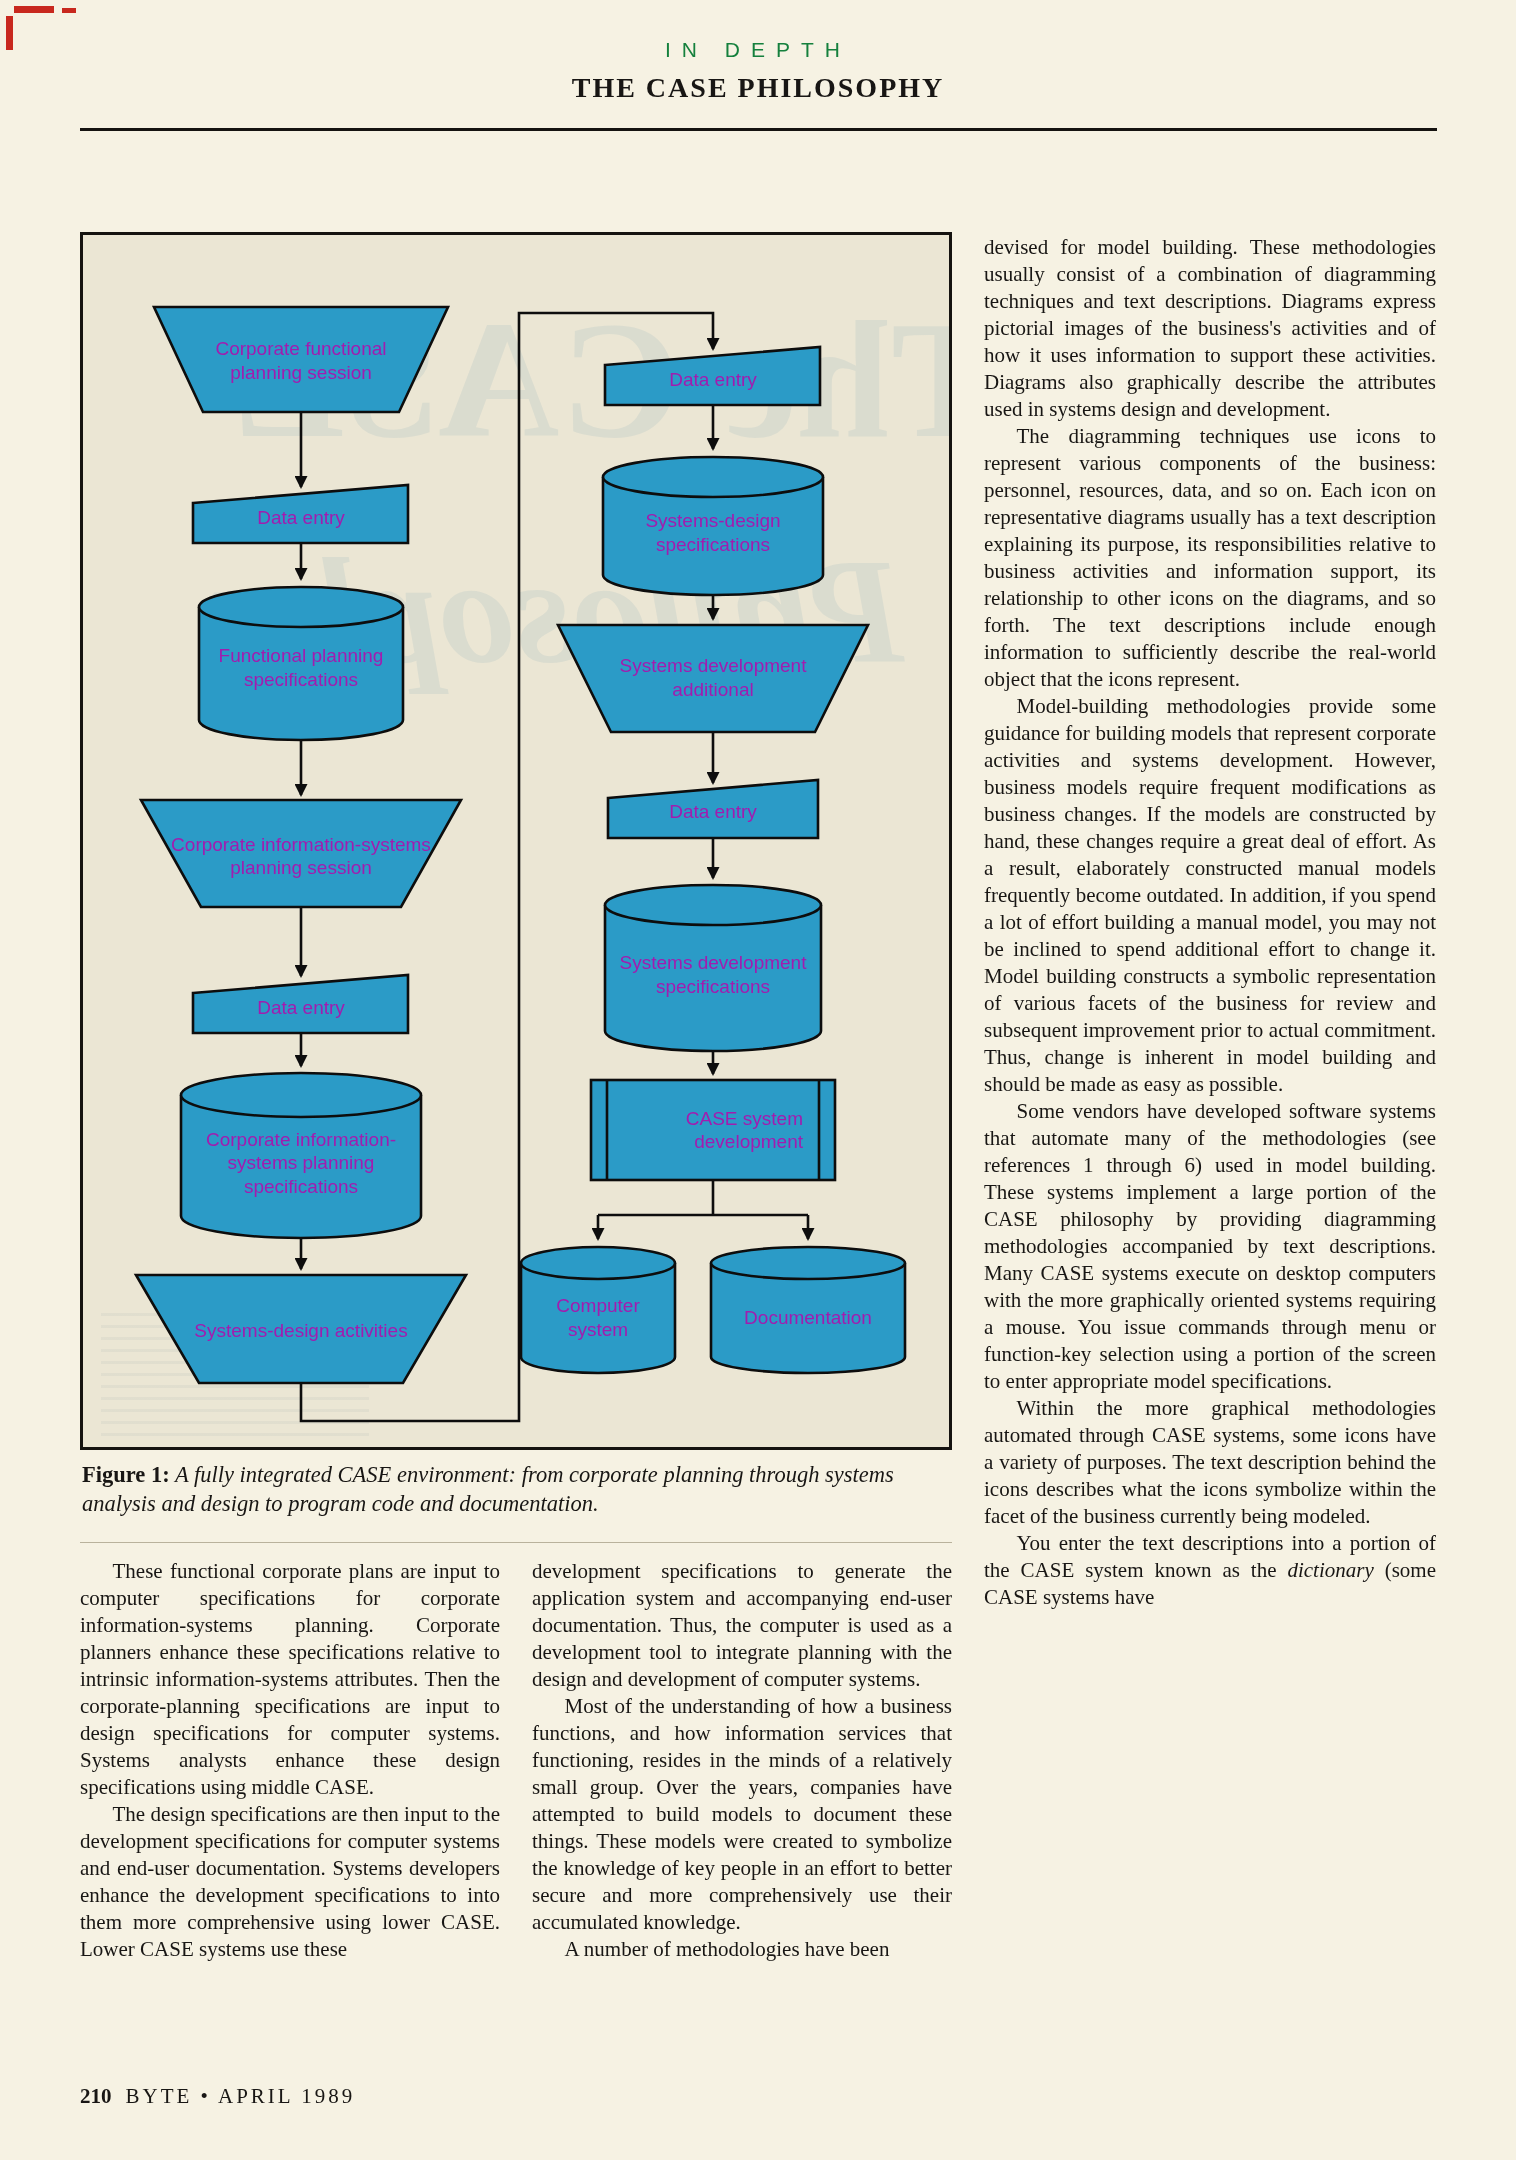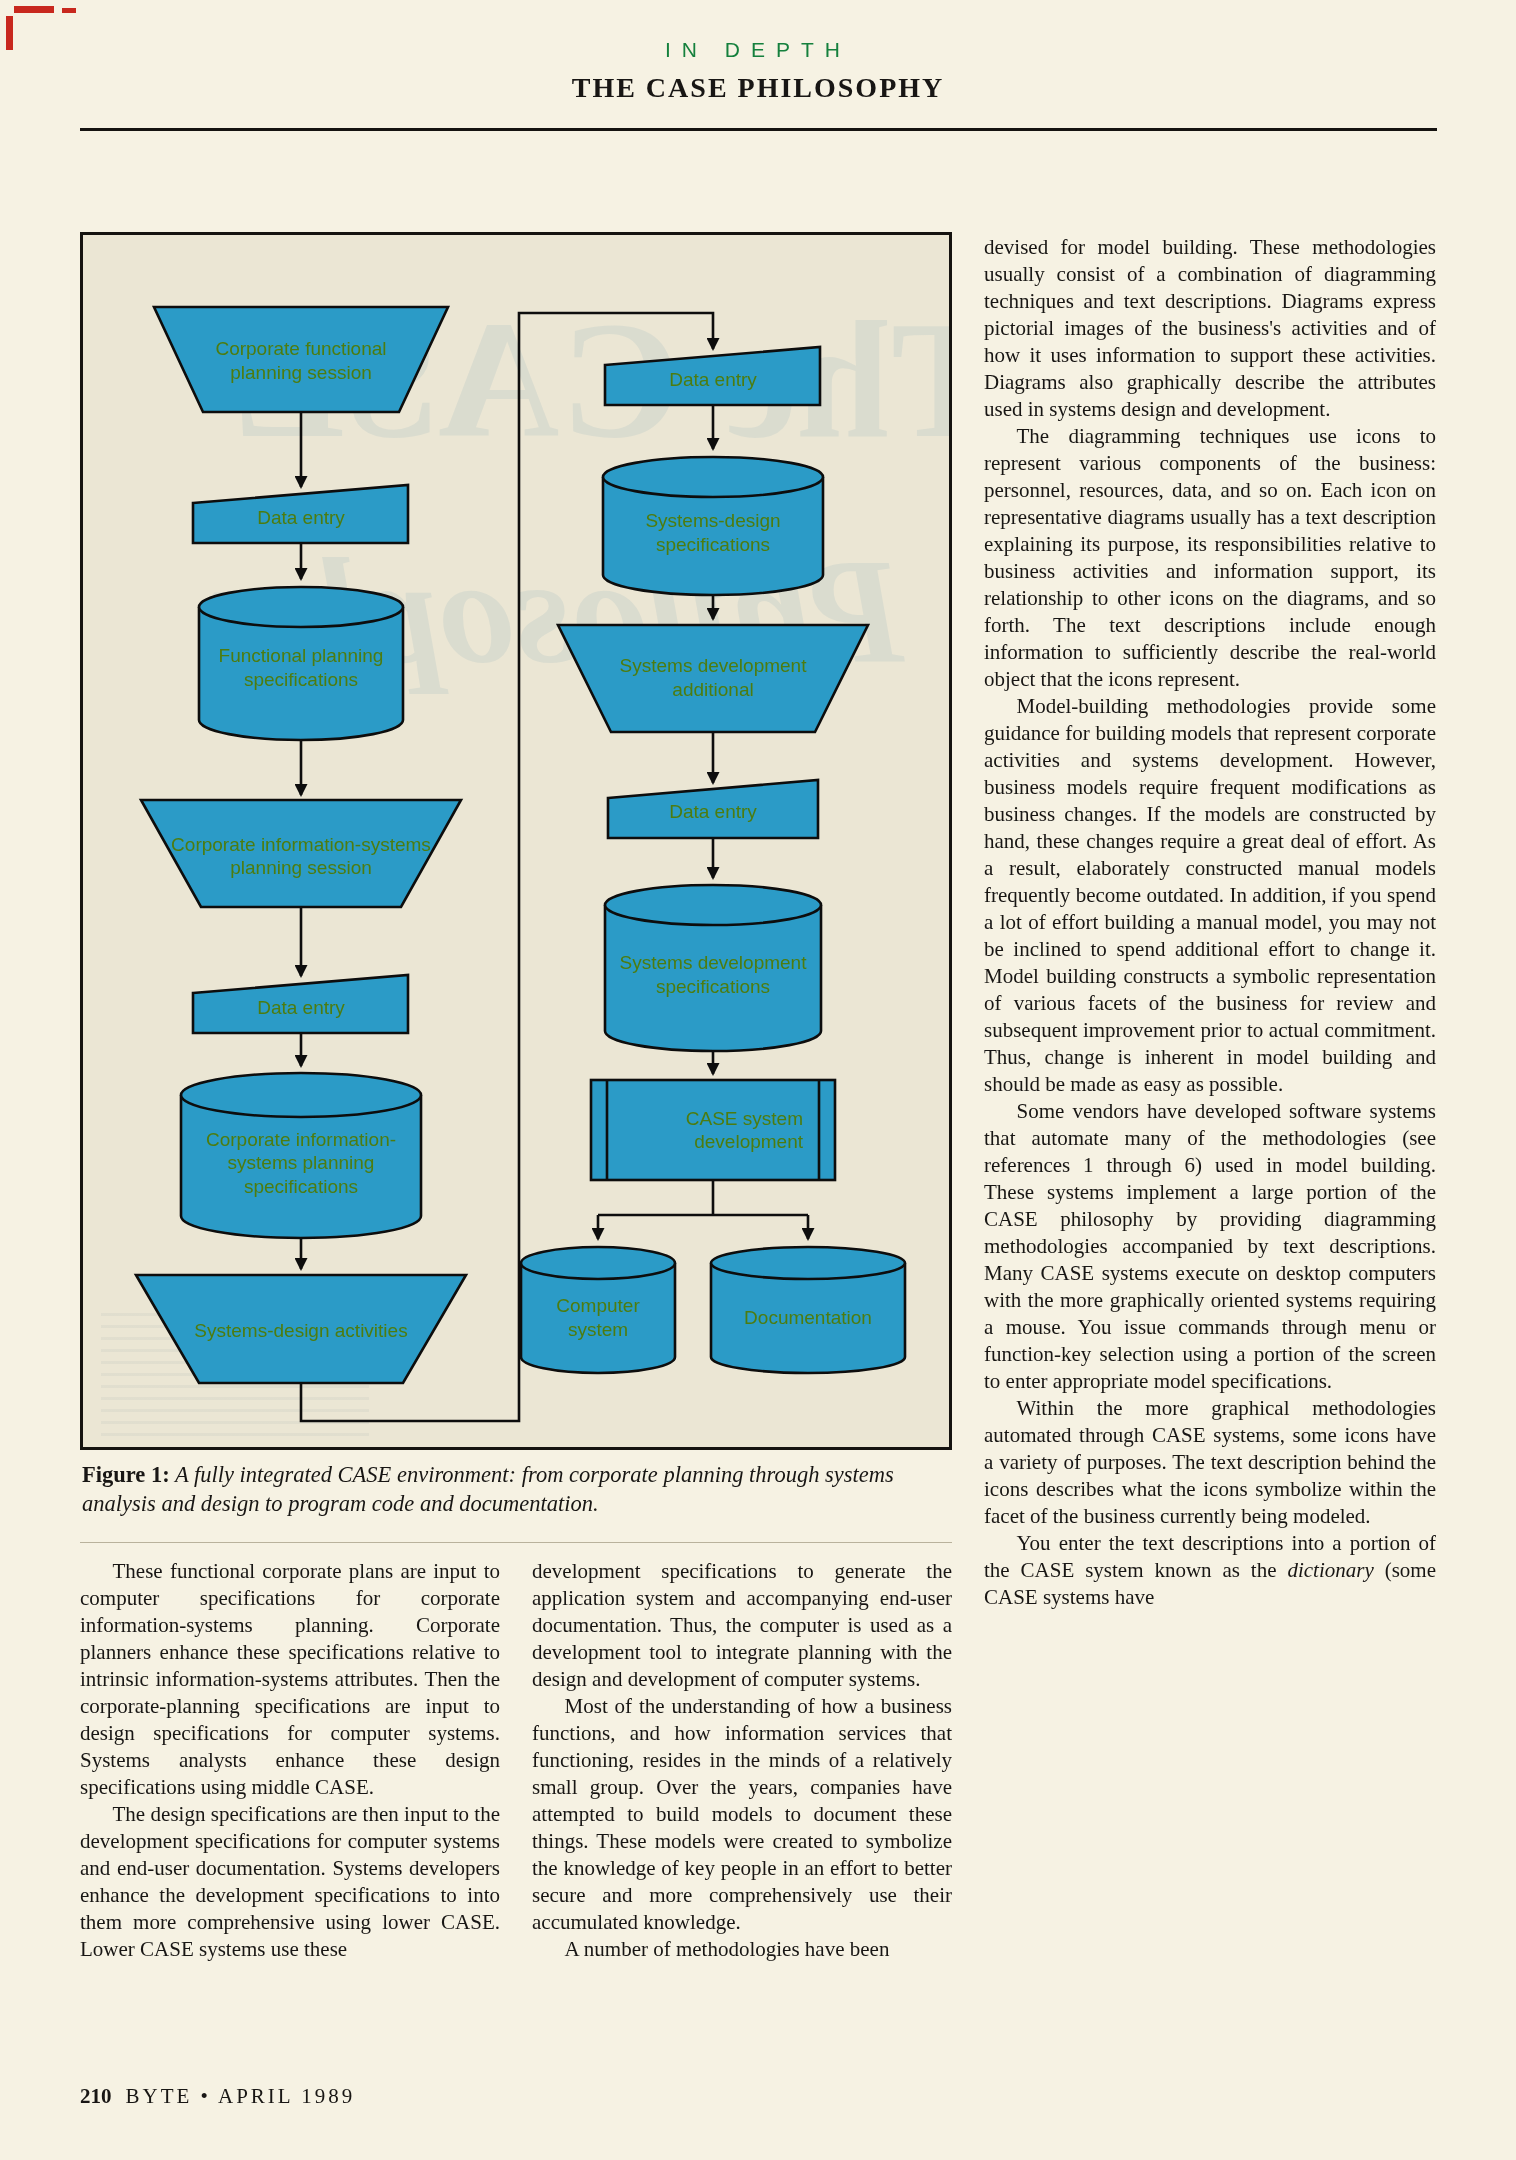--- a/index.html
+++ b/index.html
@@ -44,21 +44,21 @@
     background:repeating-linear-gradient(#3f6477 0 3px, transparent 3px 12px);
     opacity:0.06; pointer-events:none;
   }
   .flow { position:absolute; left:0; top:0; width:866px; height:1212px; }
   .shape { fill:var(--shape-fill,#2b9bc7); stroke:var(--shape-stroke,#0d0d0d); stroke-width:2.6; }
   .line  { fill:none; stroke:var(--shape-stroke,#0d0d0d); stroke-width:2.6; }
   .line-arrow { marker-end:url(#ah); }
   .nlabel {
     position:absolute; display:flex; align-items:center; justify-content:center;
     text-align:center; font-family:"Liberation Sans", sans-serif;
-    font-size:19px; line-height:1.22; color:#4d7c0f;
+    font-size:19px; line-height:1.22; color:#a21caf;
   }
 
   
   .caption { position:absolute; left:82px; top:1460px; width:868px; font-size:22.5px; line-height:29px; }
   .caption .cap-label { font-weight:bold; font-style:normal; }
   .caption .cap-body  { font-style:italic;font-family:Liberation Serif, serif; }
   .caption-rule { position:absolute; left:80px; top:1542px; width:872px; height:1px; background:#b9b29c; }
 
   
   .col { position:absolute; text-align:justify; font-size:21px; line-height:27px; }

